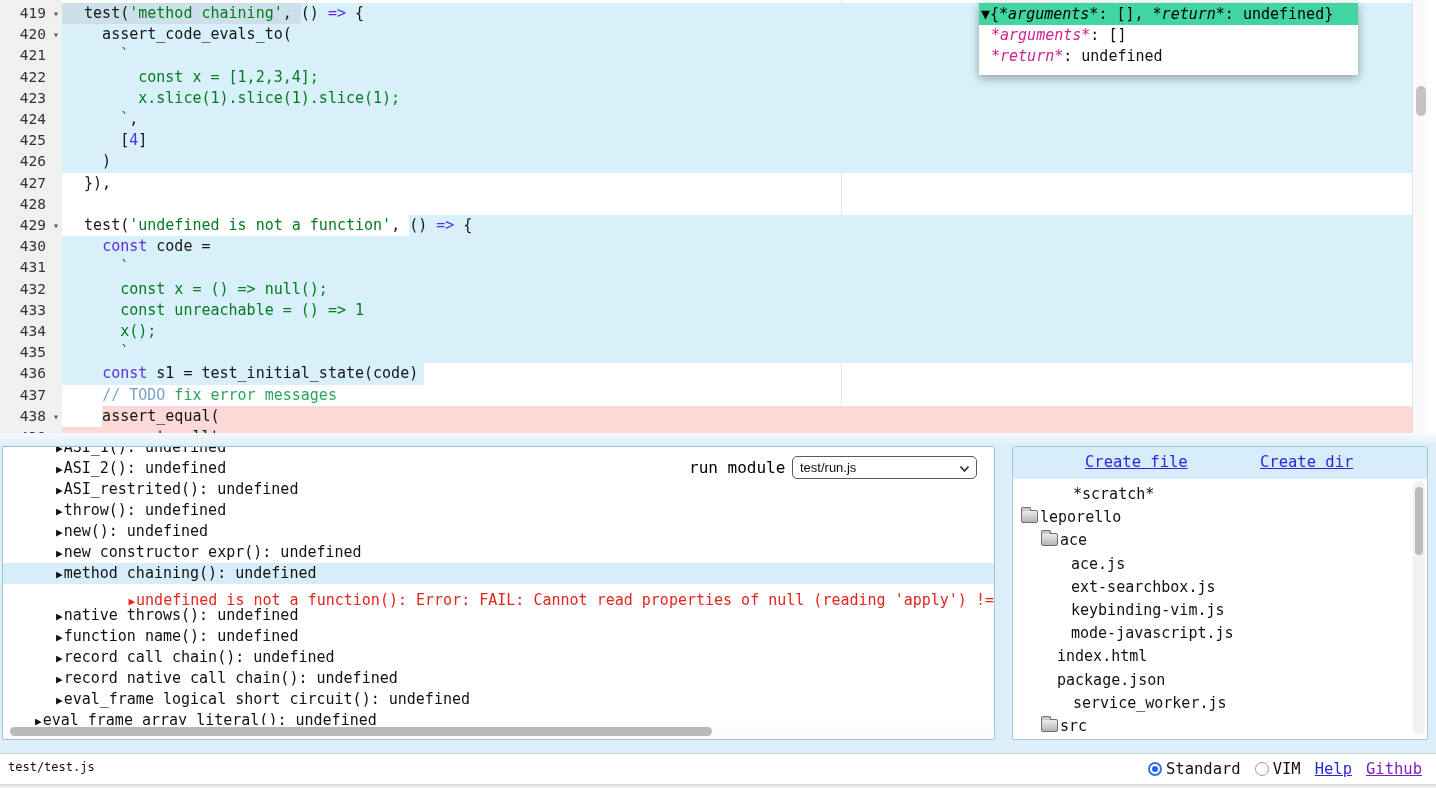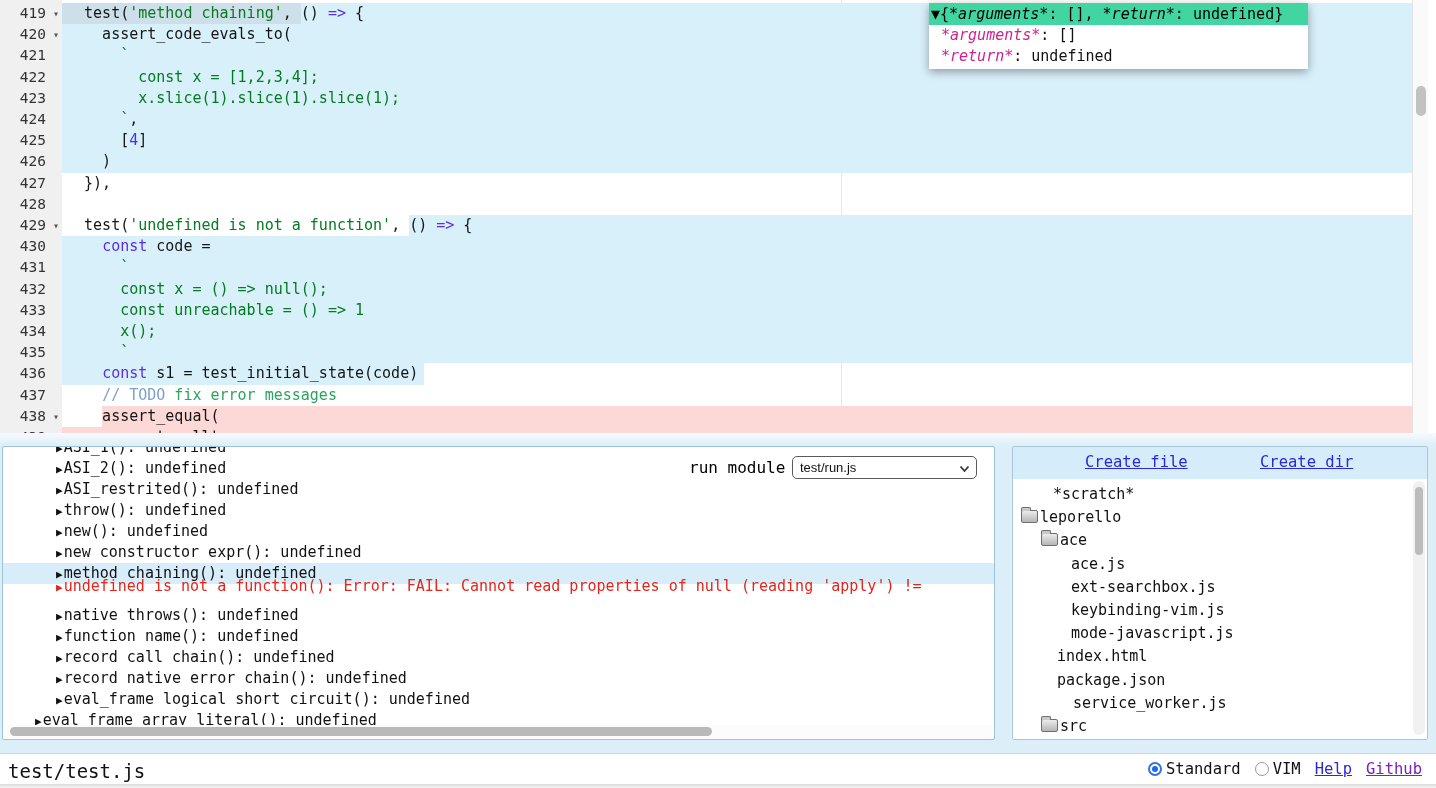--- a/index.html
+++ b/index.html
@@ -28,27 +28,27 @@
   .tk-k { color:#5a2ee0; }
   .tk-n { color:#4533ee; }
   .tk-c { color:#2aa35f; }
   .tk-t { color:#7d9fc7; }
   .tk-i { font-style:italic; }
   #editor-scrollbar { position:absolute; left:1412px; top:0; width:16px; height:433px;
                       background:#fafafa; border-left:1px solid #e2e2e2; }
   #editor-scroll-thumb { position:absolute; left:3px; top:86px; width:10px; height:30px;
                          background:#c2c2c2; border-radius:5px; }
   
-  #tooltip { position:absolute; left:929px; top:3px; width:379px; z-index:5;
+  #tooltip { position:absolute; left:979px; top:3px; width:379px; z-index:5;
              box-shadow:0 3px 9px rgba(0,0,0,.35); background:#fff; }
   #tooltip-header { height:22px; line-height:22px; background:#41d5a1; color:#000;
                     white-space:pre; padding-left:2px; overflow:hidden; }
   .tt-row { height:21.2px; line-height:21.2px; padding-left:12px; white-space:pre; background:#fff; }
   .tt-label { color:#d0218f; font-style:italic; }
-  #tooltip-body { padding-bottom:2px; }
+  #tooltip-body { padding-bottom:8px; }
   
   #bottom { position:absolute; left:0; top:433px; width:1436px; height:320px; background:#dceef7; }
   #bottom::before { content:""; position:absolute; left:0; top:0; width:100%; height:13px;
                     background:linear-gradient(#f6fbfe,#dceef7); }
   
   #calltree-panel { position:absolute; left:2px; top:13px; width:993px; height:294px;
                     background:#fff; border:1px solid #9cc3d6; border-radius:2px; overflow:hidden; }
   #calltree-rows { position:absolute; left:0; top:0; right:0; bottom:14px; overflow:hidden; }
   .ct-row { position:absolute; left:0; right:0; height:21px; line-height:21px;
             padding-left:53px; white-space:nowrap; overflow:hidden; }
@@ -78,21 +78,21 @@
                position:relative; }
   .folder-ic::before { content:""; position:absolute; left:-1px; top:-4px; width:8px; height:3px;
                        background:#c9c9c9; border:1px solid #6e6e6e; border-bottom:none;
                        border-radius:2px 2px 0 0; }
   #ft-vscroll { position:absolute; right:2px; top:34px; width:12px; height:254px; background:#f1f1f1; border-radius:6px; }
   #ft-vscroll-thumb { position:absolute; left:2px; top:6px; width:8px; height:68px;
                       background:#bcbcbc; border-radius:4px; }
   
   #statusbar { position:absolute; left:0; top:753px; width:1436px; height:35px; background:#fff;
                border-top:1px solid #c9d6dd; }
-  #status-path { position:absolute; left:8px; top:6px; font-size:19px; }
+  #status-path { position:absolute; left:8px; top:6px; font-size:12px; }
   #status-right { position:absolute; right:14px; top:6px; display:flex; align-items:center; gap:14px;
                   font-size:15.5px; }
   .radio { display:inline-block; width:14px; height:14px; border-radius:50%; background:#fff;
            vertical-align:-2px; margin-right:4px; }
   .radio.on { border:2px solid #3572e0; position:relative; }
   .radio.on::after { content:""; position:absolute; left:2px; top:2px; width:6px; height:6px;
                      border-radius:50%; background:#1f67f0; }
   .radio.off { border:1.5px solid #9a9a9a; }
   .status-link { text-decoration:underline; cursor:pointer; }
   #help-link { color:#2a28d7; }
@@ -231,25 +231,25 @@
 
     <div id="calltree-panel">
       <div id="calltree-rows">
           <div class="ct-row" style="top: -10px;"><span class="ct-arrow">▶</span><span>ASI_1(): undefined</span></div>
           <div class="ct-row" style="top: 11px;"><span class="ct-arrow">▶</span><span>ASI_2(): undefined</span></div>
           <div class="ct-row" style="top: 32px;"><span class="ct-arrow">▶</span><span>ASI_restrited(): undefined</span></div>
           <div class="ct-row" style="top: 53px;"><span class="ct-arrow">▶</span><span>throw(): undefined</span></div>
           <div class="ct-row" style="top: 74px;"><span class="ct-arrow">▶</span><span>new(): undefined</span></div>
           <div class="ct-row" style="top: 95px;"><span class="ct-arrow">▶</span><span>new constructor expr(): undefined</span></div>
           <div class="ct-row sel" style="top: 116px;"><span class="ct-arrow">▶</span><span>method chaining(): undefined</span></div>
-          <div class="ct-row err" style="top: 129px;"><span class="ct-arrow">▶</span><span>undefined is not a function(): Error: FAIL: Cannot read properties of null (reading 'apply') !=</span></div>
+          <div class="ct-row err" style="top: 143px; text-align: right;"><span class="ct-arrow">▶</span><span>undefined is not a function(): Error: FAIL: Cannot read properties of null (reading 'apply') !=</span></div>
           <div class="ct-row" style="top: 158px;"><span class="ct-arrow">▶</span><span>native throws(): undefined</span></div>
           <div class="ct-row" style="top: 179px;"><span class="ct-arrow">▶</span><span>function name(): undefined</span></div>
           <div class="ct-row" style="top: 200px;"><span class="ct-arrow">▶</span><span>record call chain(): undefined</span></div>
-          <div class="ct-row" style="top: 221px;"><span class="ct-arrow">▶</span><span>record native error chain(): undefined</span></div>
+          <div class="ct-row" style="top: 221px;"><span class="ct-arrow">▶</span><span>record native call chain(): undefined</span></div>
           <div class="ct-row" style="top: 242px;"><span class="ct-arrow">▶</span><span>eval_frame logical short circuit(): undefined</span></div>
           <div class="ct-row" style="top: 263px; padding-left: 32px;"><span class="ct-arrow">▶</span><span>eval_frame array_literal(): undefined</span></div>
         </div>
       <span id="run-module">run module</span>
       <div id="module-select">
         <span>test/run.js</span>
         <svg width="11" height="11" viewBox="0 0 11 11">
           <polyline points="1.5,3.5 5.5,8 9.5,3.5" fill="none" stroke="#333" stroke-width="1.8"></polyline>
         </svg>
       </div>
@@ -257,21 +257,21 @@
         <div id="ct-hscroll-thumb"></div>
       </div>
     </div>
 
     <div id="file-panel">
       <div id="file-panel-header">
         <a class="mk-link" id="create-file">Create file</a>
         <a class="mk-link" id="create-dir">Create dir</a>
       </div>
       <div id="file-tree">
-          <div class="ft-row" style="top: 4px; padding-left: 40px;"><span>*scratch*</span></div>
+          <div class="ft-row" style="top: 4px; padding-left: 60px;"><span>*scratch*</span></div>
           <div class="ft-row" style="top: 27.2px; padding-left: 8px;"><span class="folder-ic"></span><span>leporello</span></div>
           <div class="ft-row" style="top: 50.4px; padding-left: 28px;"><span class="folder-ic"></span><span>ace</span></div>
           <div class="ft-row" style="top: 73.6px; padding-left: 58px;"><span>ace.js</span></div>
           <div class="ft-row" style="top: 96.8px; padding-left: 58px;"><span>ext-searchbox.js</span></div>
           <div class="ft-row" style="top: 120px; padding-left: 58px;"><span>keybinding-vim.js</span></div>
           <div class="ft-row" style="top: 143.2px; padding-left: 58px;"><span>mode-javascript.js</span></div>
           <div class="ft-row" style="top: 166.4px; padding-left: 44px;"><span>index.html</span></div>
           <div class="ft-row" style="top: 189.6px; padding-left: 44px;"><span>package.json</span></div>
           <div class="ft-row" style="top: 212.8px; padding-left: 60px;"><span>service_worker.js</span></div>
           <div class="ft-row" style="top: 236px; padding-left: 28px;"><span class="folder-ic"></span><span>src</span></div>

